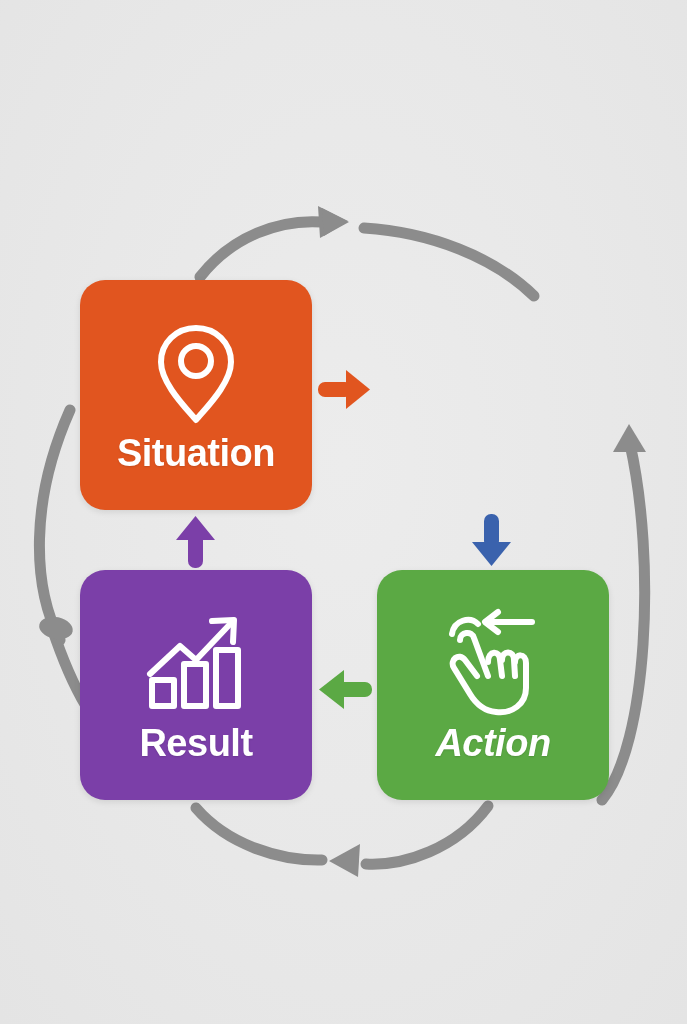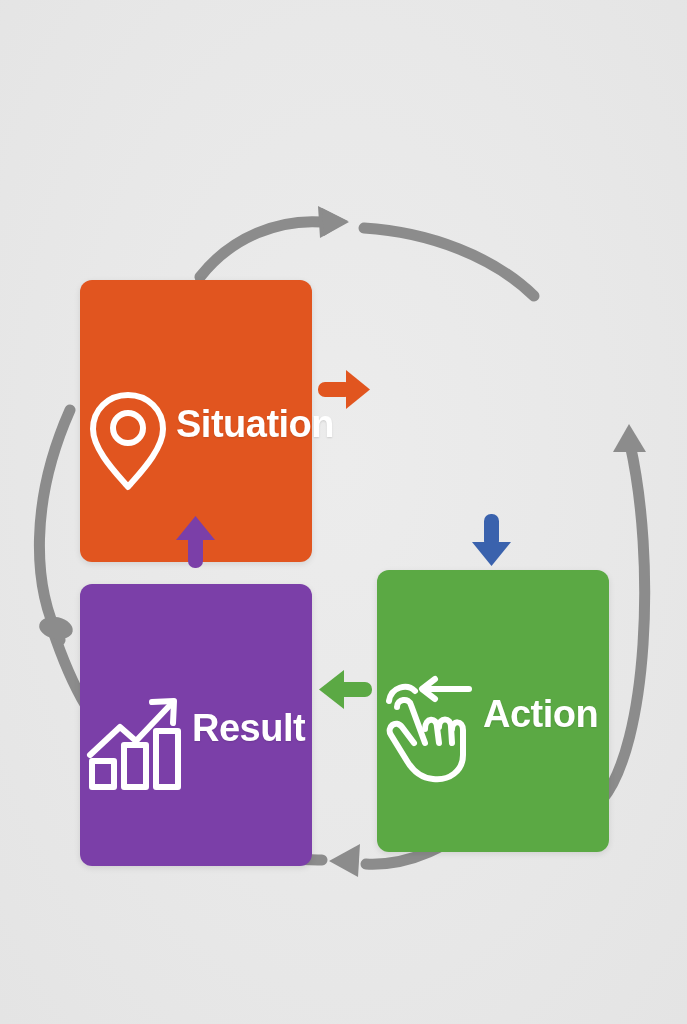--- a/index.html
+++ b/index.html
@@ -28,24 +28,24 @@
     top: 0;
     width: 687px;
     height: 1024px;
     pointer-events: none;
   }
 
   
   .card {
     position: absolute;
     width: 232px;
-    height: 282px;
-    border-radius: 12px;
+    height: 230px;
+    border-radius: 25px;
     display: flex;
-    flex-direction: row;
+    flex-direction: column;
     align-items: center;
     justify-content: flex-start;
     box-sizing: border-box;
     box-shadow: 0 2px 6px rgba(0,0,0,0.10);
   }
   #card-situation { left: 80px;  top: 280px; }
   #card-task      { left: 377px; top: 280px; }
   #card-result    { left: 80px;  top: 570px; }
   #card-action    { left: 377px; top: 570px; }
 
@@ -115,36 +115,36 @@
     <div class="card-icon">
       <svg width="96" height="112" viewBox="0 0 96 112">
         <path d="M48 12 C 28 12 13 27 13 46 C 13 68 40 94 48 104 C 56 94 83 68 83 46 C 83 27 68 12 48 12 Z" fill="none" stroke="#ffffff" stroke-width="6" stroke-linejoin="round"></path>
         <circle cx="48" cy="45" r="15" fill="none" stroke="#ffffff" stroke-width="6"></circle>
       </svg>
     </div>
     <div class="card-label">Situation</div>
   </div>
 
 
-  <div class="card" id="card-result" style="background:#7b3fa8;margin-top:14px;">
+  <div class="card" id="card-result" style="background:#7b3fa8;">
     <div class="card-icon">
       <svg width="112" height="108" viewBox="0 0 112 108">
         <g fill="none" stroke="#ffffff" stroke-width="6" stroke-linecap="round" stroke-linejoin="round">
           <path d="M10 66 L 40 38 L 56 52 L 92 14"></path>
           <path d="M72 13 L 94 12 L 93 34"></path>
           <rect x="12" y="72" width="22" height="26"></rect>
           <rect x="44" y="56" width="22" height="42"></rect>
           <rect x="76" y="42" width="22" height="56"></rect>
         </g>
       </svg>
     </div>
     <div class="card-label">Result</div>
   </div>
 
-  <div class="card" id="card-action" style="background:#5ba944;">
+  <div class="card" id="card-action" style="background:#5ba944;font-style:italic;">
     <div class="card-icon">
       <svg width="106" height="112" viewBox="0 0 106 112">
         <g fill="none" stroke="#ffffff" stroke-width="6" stroke-linecap="round" stroke-linejoin="round">
 
           <line x1="46" y1="16" x2="92" y2="16"></line>
           <path d="M58 6 L 45 16 L 58 26"></path>
 
           <path d="M12 28 C 14 14 30 10 38 18"></path>
 
           <path d="M20 34 C 20 26 32 24 34 32 L 48 70"></path>

